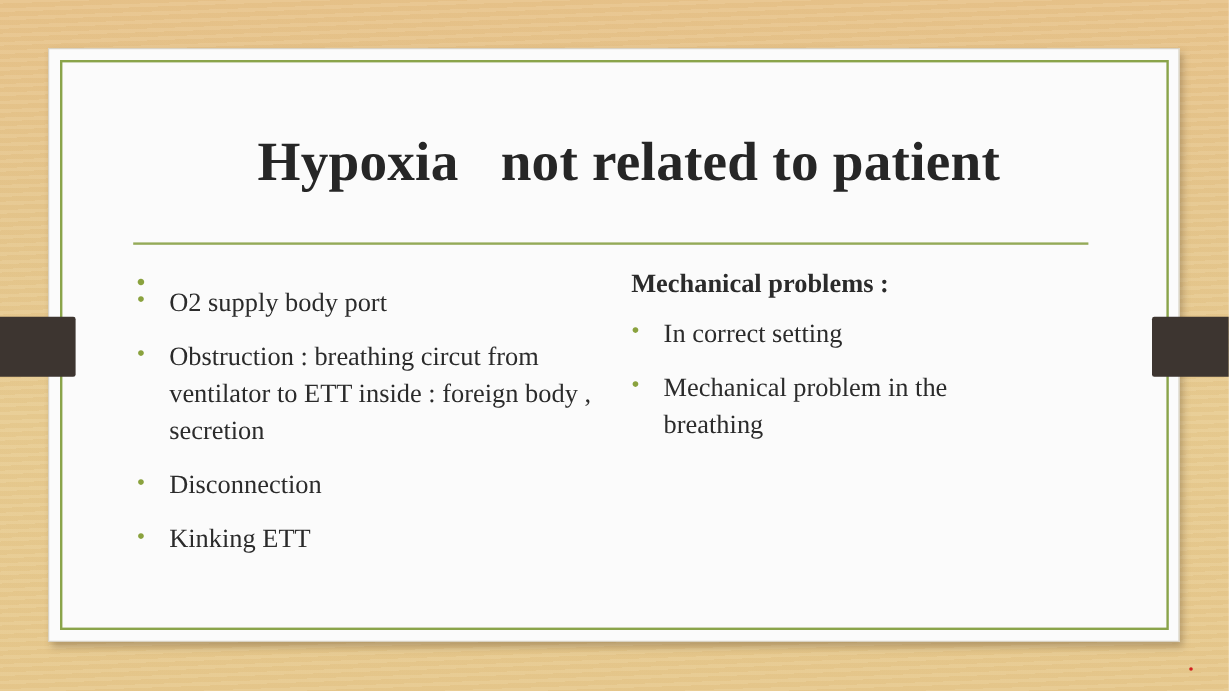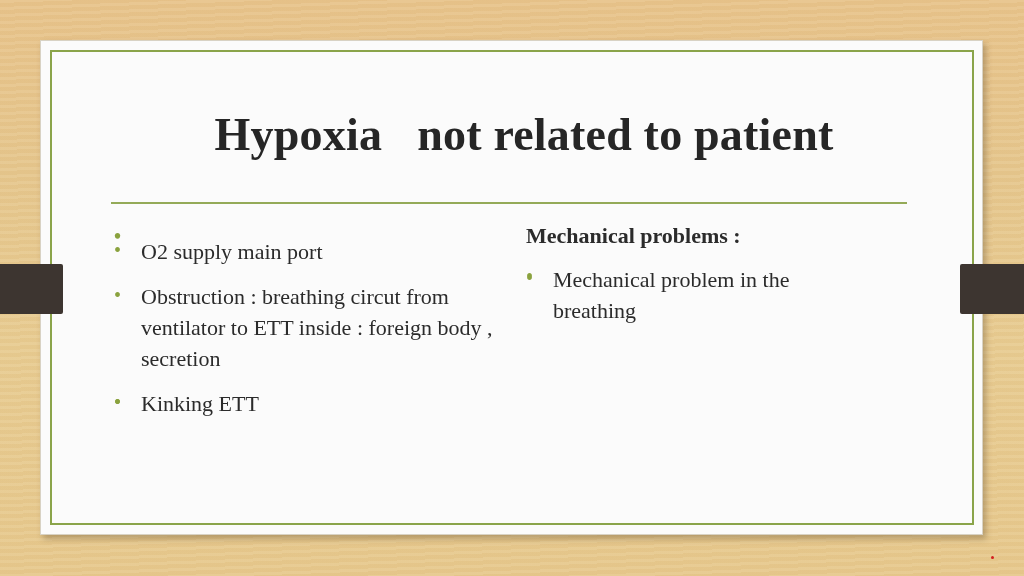--- a/index.html
+++ b/index.html
@@ -62,39 +62,41 @@
 
 <div class="title">Hypoxia   not related to patient</div>
 <div class="divider"></div>
 
 <div class="col col-left">
   <div class="item bold">
     <span class="bullet">•</span>
   </div>
   <div class="item">
     <span class="bullet">•</span>
-    <span>O2 supply main port</span>
+    <span>O2 supply body port</span>
   </div>
   <div class="item">
     <span class="bullet">•</span>
     <span>Obstruction : breathing circut from ventilator to ETT inside : foreign body , secretion</span>
   </div>
   <div class="item">
     <span class="bullet">•</span>
+    <span>Disconnection</span>
   </div>
   <div class="item">
     <span class="bullet">•</span>
     <span>Kinking ETT</span>
   </div>
 </div>
 
 <div class="col col-right">
   <div class="heading">Mechanical problems :</div>
   <div class="item">
     <span class="bullet">•</span>
+    <span>In correct setting</span>
   </div>
   <div class="item">
     <span class="bullet">•</span>
     <span>Mechanical problem in the breathing</span>
   </div>
 </div>
 
 <div class="red-dot"></div>
 
 </body></html>

